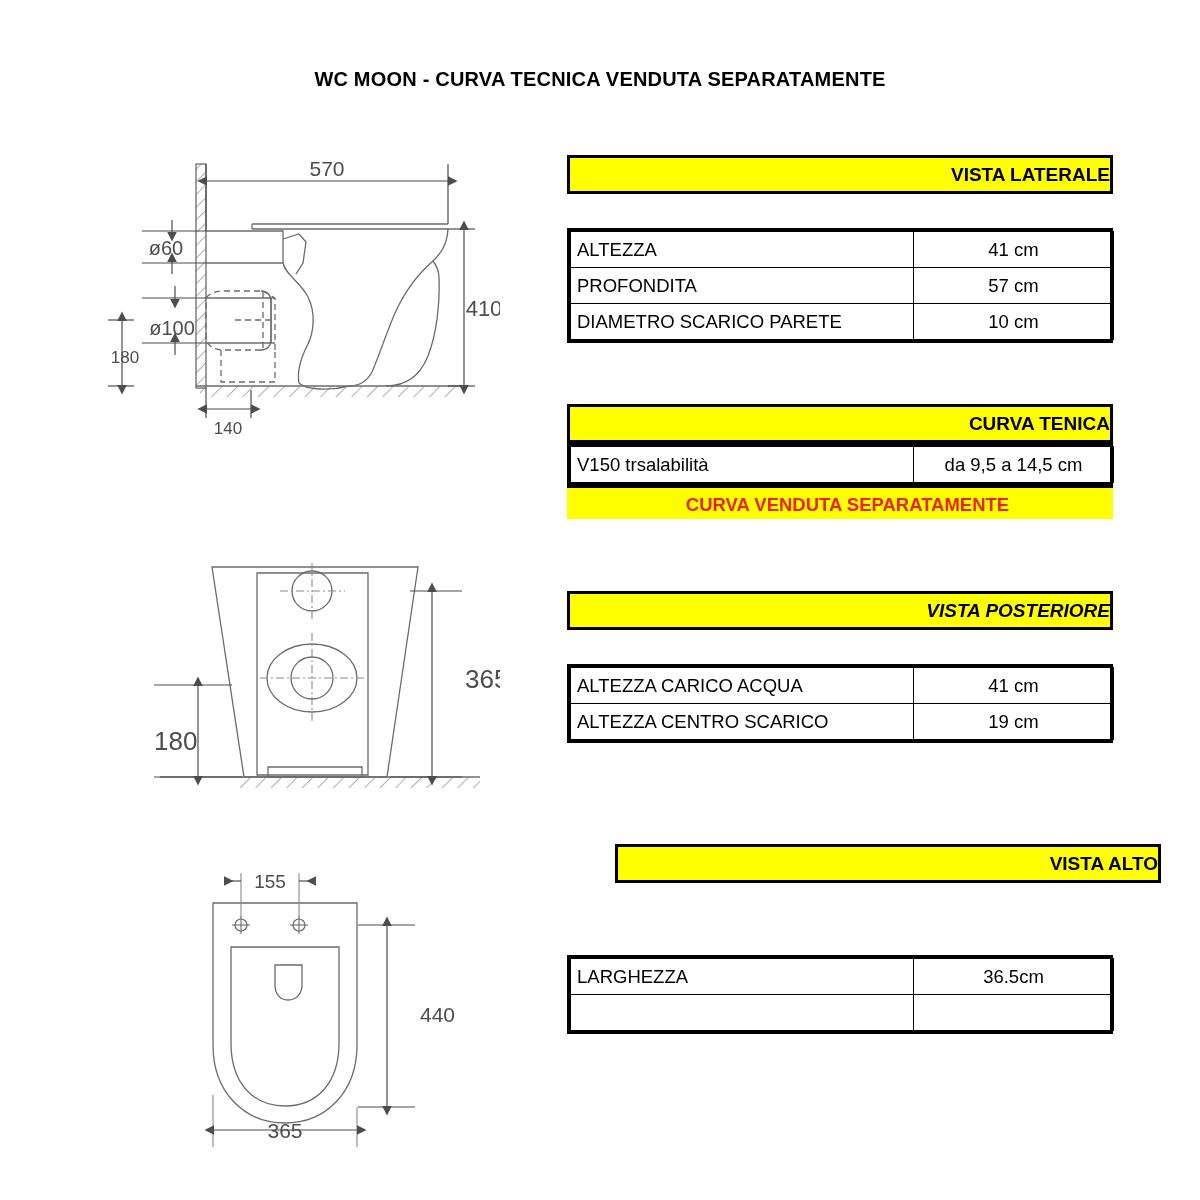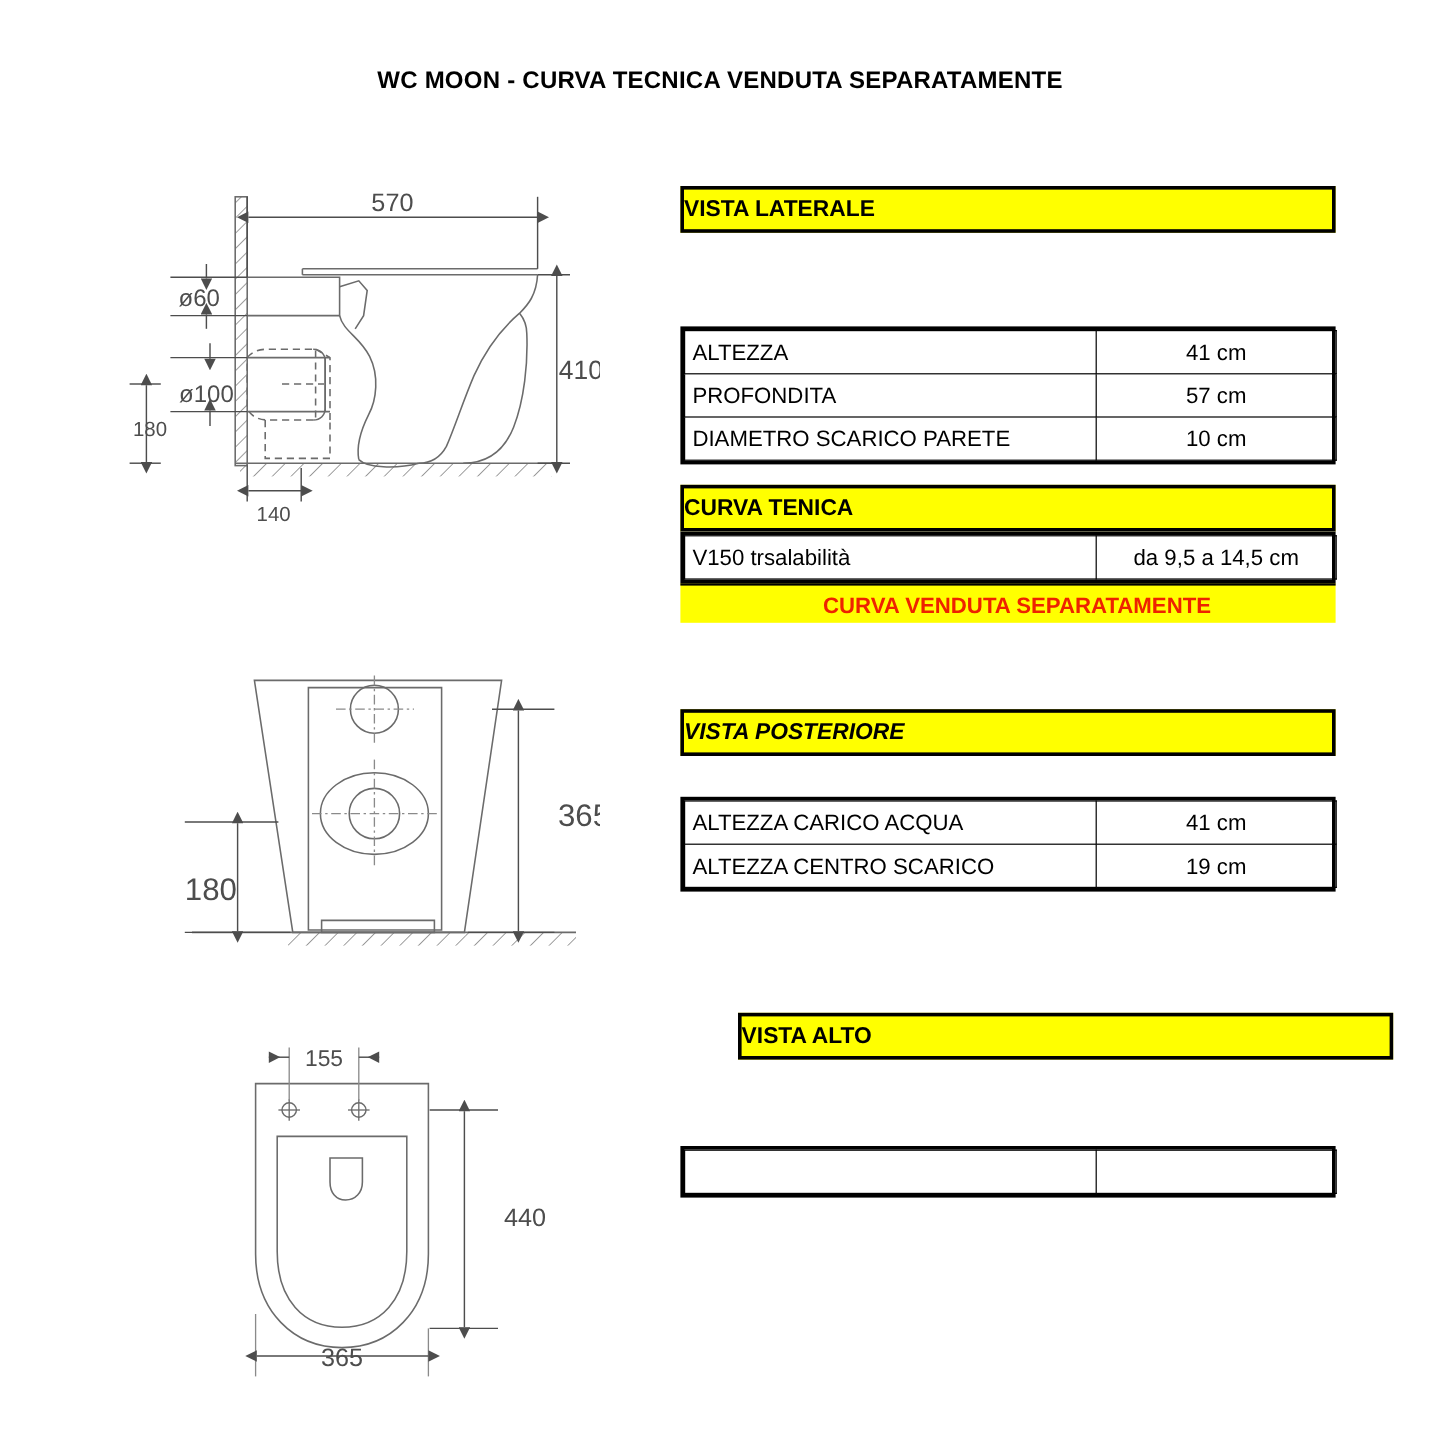--- a/index.html
+++ b/index.html
@@ -12,42 +12,42 @@
     height: 1200px;
     position: relative;
     font-family: "Liberation Sans", sans-serif;
     overflow: hidden;
   }
 
   
   #page-title {
     position: absolute;
     left: 0;
-    top: 56px;
+    top: 68px;
     width: 1200px;
     text-align: center;
     font-size: 20px;
     font-weight: bold;
     letter-spacing: 0.2px;
     color: #000000;
   }
 
   
   .spec-block {
     position: absolute;
     left: 567px;
     width: 546px;
   }
   .band {
     background: #ffff00;
     border: 3px solid #000000;
     box-sizing: border-box;
     height: 39px;
     line-height: 33px;
-    text-align: left;
+    text-align: right;
     font-size: 19px;
     font-weight: bold;
     color: #000000;
   }
   .grid {
     border: 3px solid #000000;
     box-sizing: border-box;
     border-collapse: collapse;
     width: 546px;
     background: #ffffff;
@@ -77,21 +77,21 @@
     font-size: 18.5px;
     font-weight: bold;
     color: #ee2200;
     border-top: 2px solid #000;
     box-sizing: border-box;
     padding-left: 15px;
   }
 
   
   #block-side      { top: 155px; }
-  #table-side      { top: 228px; margin-top: 44px; }
+  #table-side      { top: 228px; }
   #block-curve     { top: 404px; }
   #table-curve     { top: 443px; }
   #block-rear      { top: 591px; font-style: italic; }
   #table-rear      { top: 664px; }
   #block-top       { top: 844px; margin-left: 48px; }
   #table-top       { top: 955px; }
 
   
   .draw {
     position: absolute;
@@ -368,19 +368,23 @@
       <td class="v">19 cm</td>
     </tr>
   </tbody>
     </table>
 </div>
 
 <div class="spec-block band" id="block-top">VISTA ALTO</div>
 <div class="spec-block grid" id="table-top">
   <table>
     <tbody>
+        <tr>
+      <td class="k">LARGHEZZA</td>
+      <td class="v">36.5cm</td>
+    </tr>
     <tr>
       <td class="k"></td>
       <td class="v"></td>
     </tr>
   </tbody>
     </table>
 </div>
 
 </body></html>

